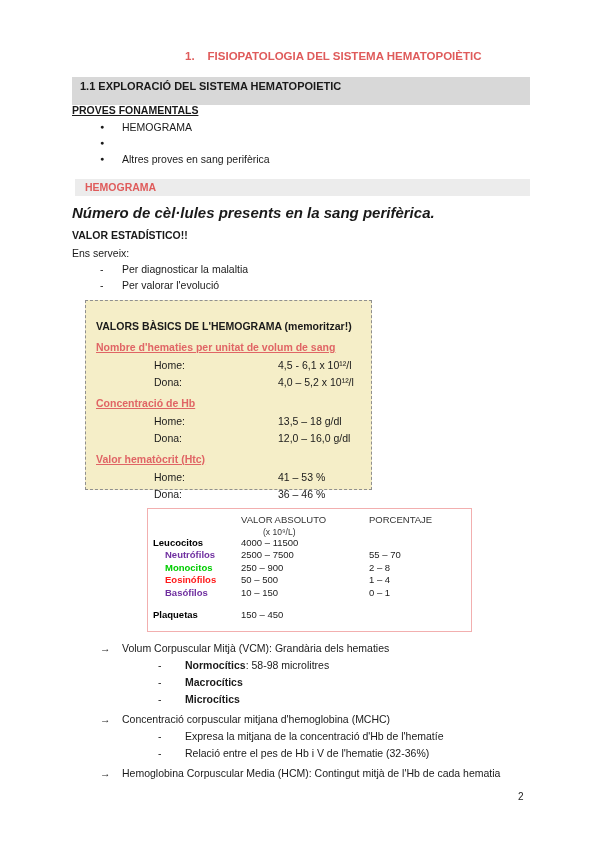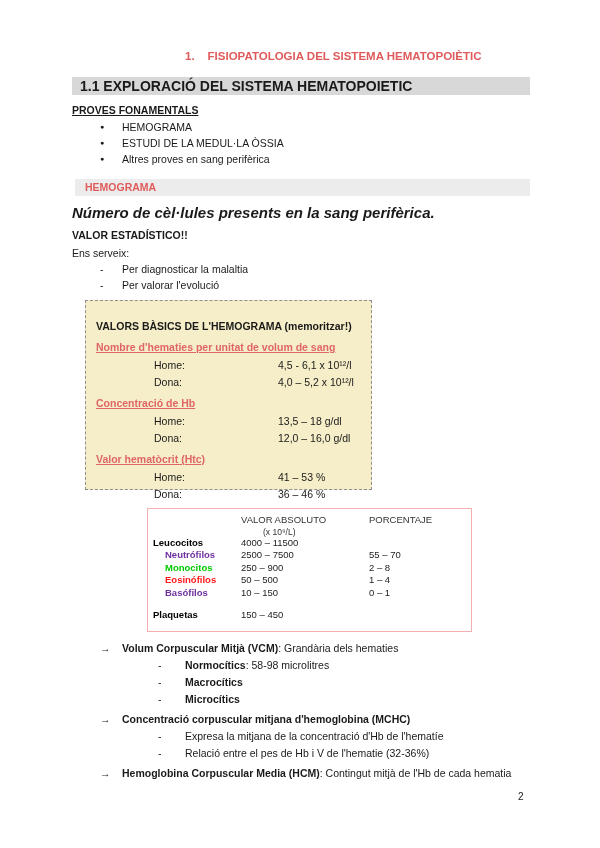--- a/index.html
+++ b/index.html
@@ -15,22 +15,22 @@
 
   
   .doc-title {
     position:absolute; top:50px; left:185px;
     font-size:11.5px; font-weight:bold;
     display:flex; gap:13px; white-space:nowrap;
   }
 
   
   .section-bar {
-    position:absolute; top:77px; left:72px; width:458px; height:18px;
-    background:#d8d8d8; font-size:14px; font-weight:bold;
+    position:absolute; top:77px; left:72px; width:458px; height:28px;
+    background:#d8d8d8; font-size:11px; font-weight:bold;
     line-height:18px; padding-left:8px; white-space:nowrap;
   }
 
   .proves-heading {
     position:absolute; top:104px; left:72px;
     font-size:10.5px; font-weight:bold; text-decoration:underline;
   }
 
   .bullet-list { position:absolute; top:119px; left:100px; font-size:10.5px; }
   .bullet-row { display:flex; line-height:16px; }
@@ -76,21 +76,21 @@
   .t-head { color:#333; }
   .t-unit { padding-left:22px; font-size:8.5px; line-height:10px; color:#333; }
   .t-label { font-weight:bold; }
   .t-label.indent { padding-left:12px; }
   .t-gap { margin-top:10px; }
 
   
   .indices { position:absolute; top:637px; left:100px; width:460px; font-size:10.5px; }
   .arrow-row { display:flex; line-height:17px; margin-top:3px; }
   .arrow-glyph { width:22px; font-weight:bold; }
-  .arrow-text .b { font-weight:bold; }
+  .arrow-text .b { font-weight:normal; }
   .sub-list { margin-left:58px; }
   .sub-row { display:flex; line-height:17px; }
   .sub-glyph { width:27px; }
   .sub-text .b { font-weight:bold; }
 
   .page-number { position:absolute; top:791px; left:518px; font-size:10px; }
 </style>
 </head>
 <body>
 
@@ -105,21 +105,20 @@
 
   <div class="proves-heading">PROVES FONAMENTALS</div>
 
   <div class="bullet-list">
     <div class="bullet-row">
       <span class="bullet-glyph">●</span>
       <span>HEMOGRAMA</span>
     </div>
     <div class="bullet-row">
       <span class="bullet-glyph">●</span>
-      <span>ESTUDI DE LA MEDUL·LA ÒSSIA</span>
     </div>
     <div class="bullet-row">
       <span class="bullet-glyph">●</span>
       <span>Altres proves en sang perifèrica</span>
     </div>
   </div>
 
   <div class="hemo-bar" style="color: rgb(223, 91, 91);">HEMOGRAMA</div>
 
   <div class="definition">Número de cèl·lules presents en la sang perifèrica.</div>

